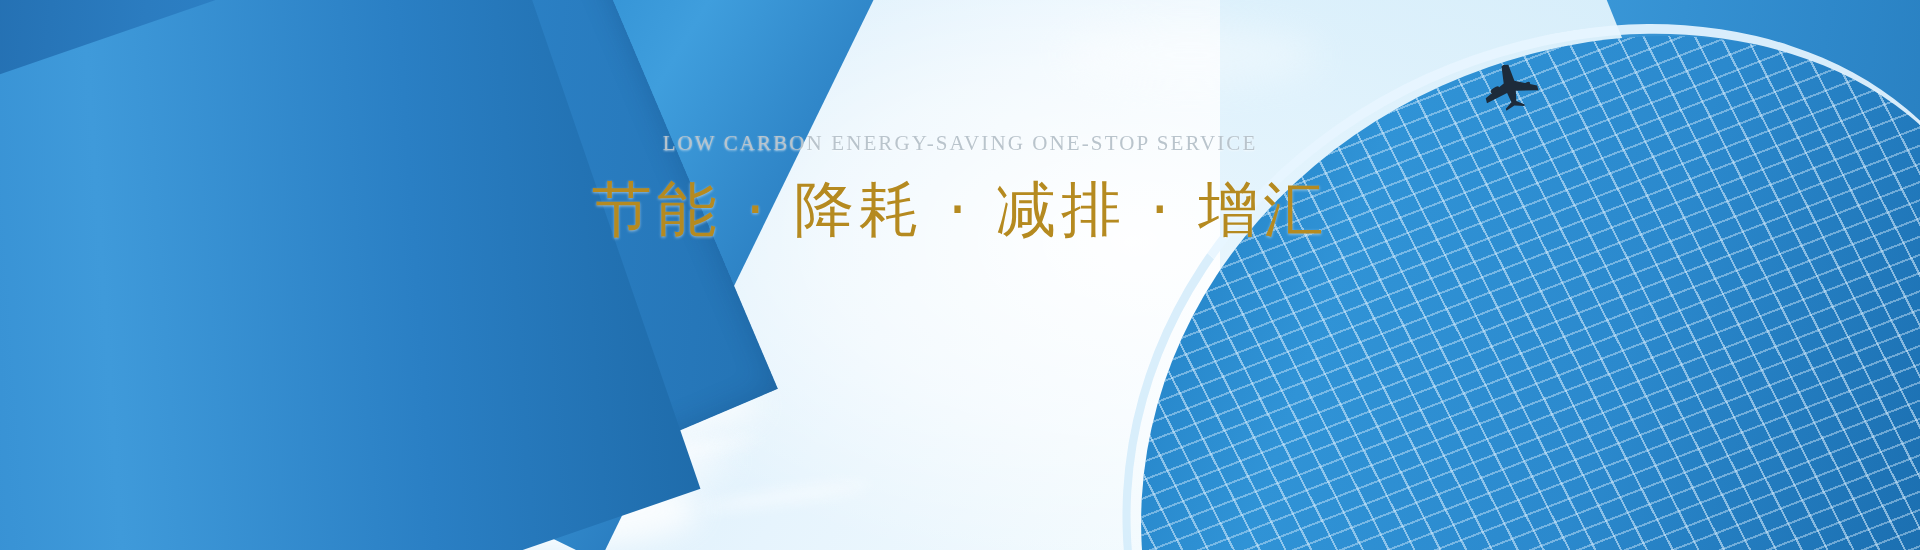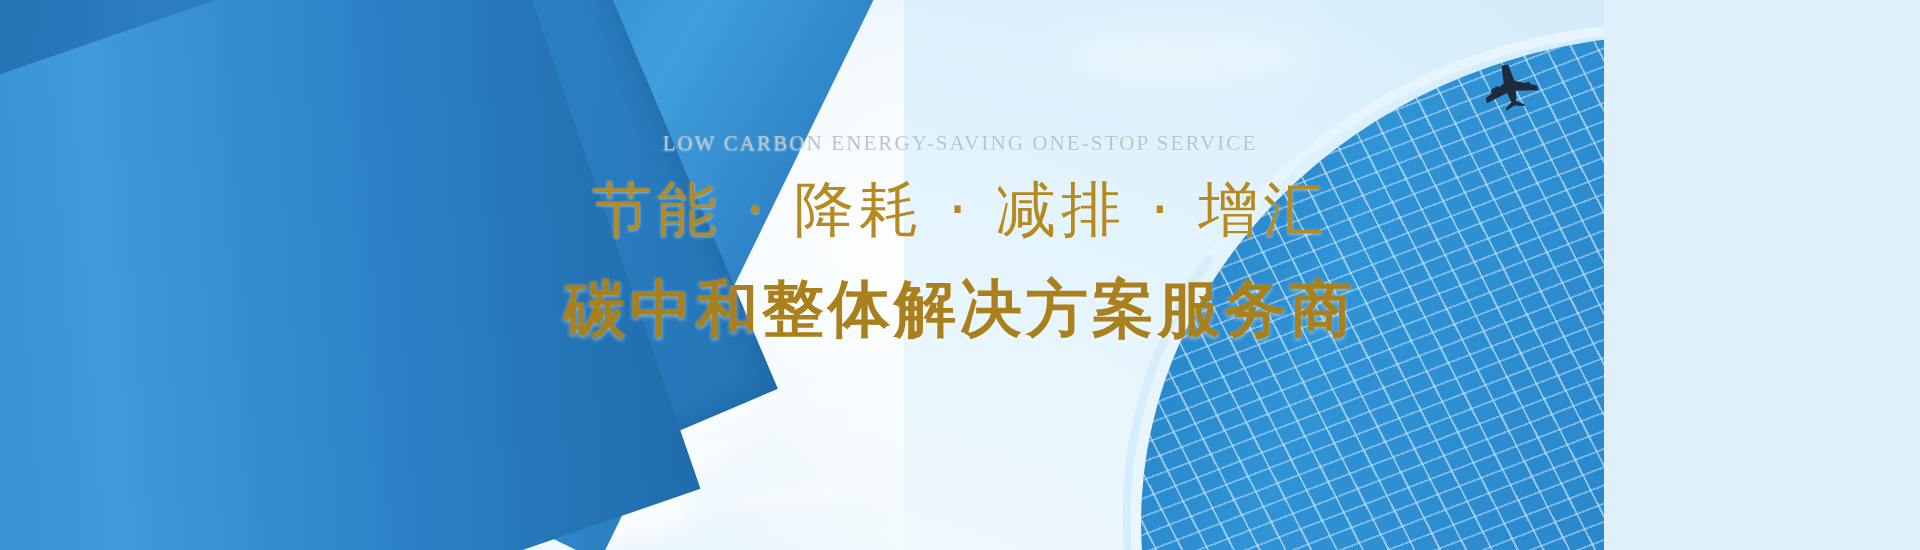--- a/index.html
+++ b/index.html
@@ -5,21 +5,21 @@
   html,body{margin:0;padding:0;}
   body{
     width:1920px;height:550px;overflow:hidden;
     font-family:"Liberation Sans",sans-serif;
     background:#dff0fb;
   }
 
   
   .banner{
     position:relative;
-    width:1604px;height:550px;
+    width:1920px;height:550px;
     overflow:hidden;
     background:linear-gradient(160deg,#bfe1f6 0%,#d7edfb 28%,#eef8fe 55%,#f8fcfe 75%,#eaf6fd 100%);
   }
 
   
   .sky{position:absolute;inset:0;
     background:
       radial-gradient(820px 480px at 59% 44%, rgba(255,255,255,.95) 0%, rgba(255,255,255,.55) 38%, rgba(255,255,255,0) 70%),
       linear-gradient(120deg,#b9ddf4 0%,#cfe9f9 22%,#e6f4fd 48%,#f4fbfe 68%,#d8eefb 100%);
   }
@@ -226,16 +226,15 @@
     <g fill="#1d2b3a">
       <path d="M30 6 L35 7 L37 24 L58 34 L58 39 L36 34 L34 44 L41 49 L41 51 L31 48 L22 51 L22 49 L29 44 L27 34 L5 39 L5 34 L26 24 L28 7 Z"></path>
       <ellipse cx="16" cy="28" rx="5" ry="2.2" transform="rotate(-20 16 28)"></ellipse>
       <ellipse cx="47" cy="31" rx="5" ry="2.2" transform="rotate(-20 47 31)"></ellipse>
     </g>
   </svg>
 
   <div class="copy">
     <div class="eyebrow">LOW CARBON ENERGY-SAVING ONE-STOP SERVICE</div>
     <div class="subline">节能 · 降耗 · 减排 · 增汇</div>
-    <div class="headline">碳中和整体解决方案服务商</div>
   </div>
 
 </div>
 
 </body></html>

